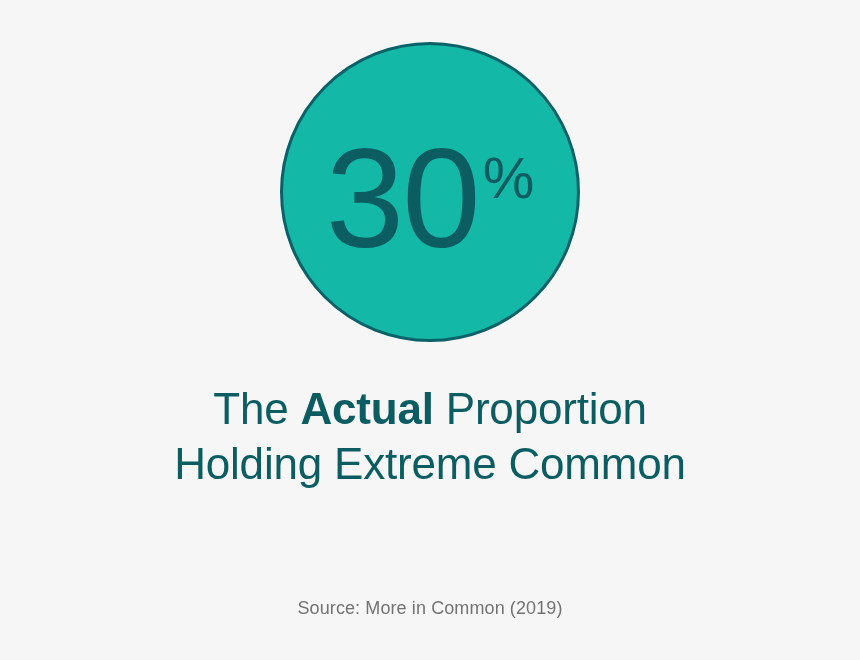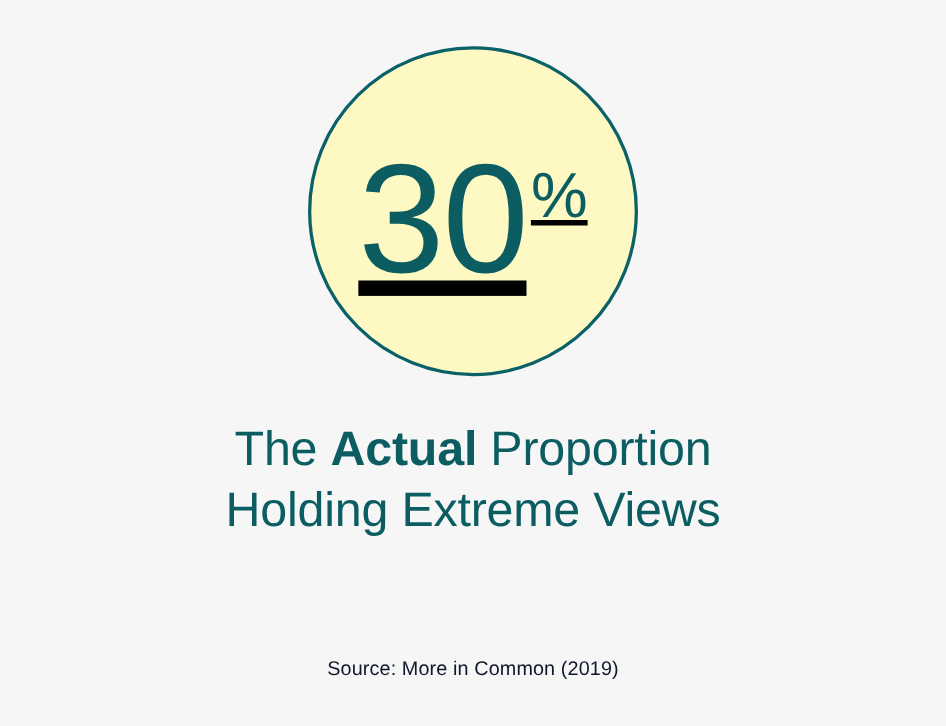--- a/index.html
+++ b/index.html
@@ -29,28 +29,27 @@
     right: 0;
     top: 42px;
     display: flex;
     justify-content: center;
   }
 
   .stat-circle {
     width: 294px;
     height: 294px;
     border-radius: 50%;
-    background: #fef9c3;
+    background: #14b8a6;
     border: 3px solid #0b6168;
     box-sizing: content-box;
     display: flex;
     align-items: center;
     justify-content: center;
     position: relative;
-    text-decoration: underline;
   }
 
   .stat-value-row {
     display: flex;
     align-items: flex-start;
     justify-content: center;
     line-height: 1;
     color: #0b5d62;
     transform: translateY(6px);
   }
@@ -100,21 +99,21 @@
     font-weight: 700;
   }
 
   
   .source {
     position: absolute;
     left: 0;
     right: 0;
     top: 598px;
     text-align: center;
-    color: #0f172a;
+    color: #737373;
     font-family: "Liberation Sans", sans-serif;
     font-size: 18px;
     font-weight: 400;
     letter-spacing: 0.1px;
   }
 </style>
 </head>
 <body>
 
 <div class="infographic">
@@ -123,18 +122,18 @@
     <div class="stat-circle">
       <div class="stat-value-row">
         <span class="stat-number">30</span>
         <span class="stat-percent">%</span>
       </div>
     </div>
   </div>
 
   <div class="headline">
     <span class="line"><span>The </span><span class="emphasis">Actual</span><span> Proportion</span></span>
-    <span class="line">Holding Extreme Views</span>
+    <span class="line">Holding Extreme Common</span>
   </div>
 
   <div class="source">Source: More in Common (2019)</div>
 
 </div>
 
 </body></html>

